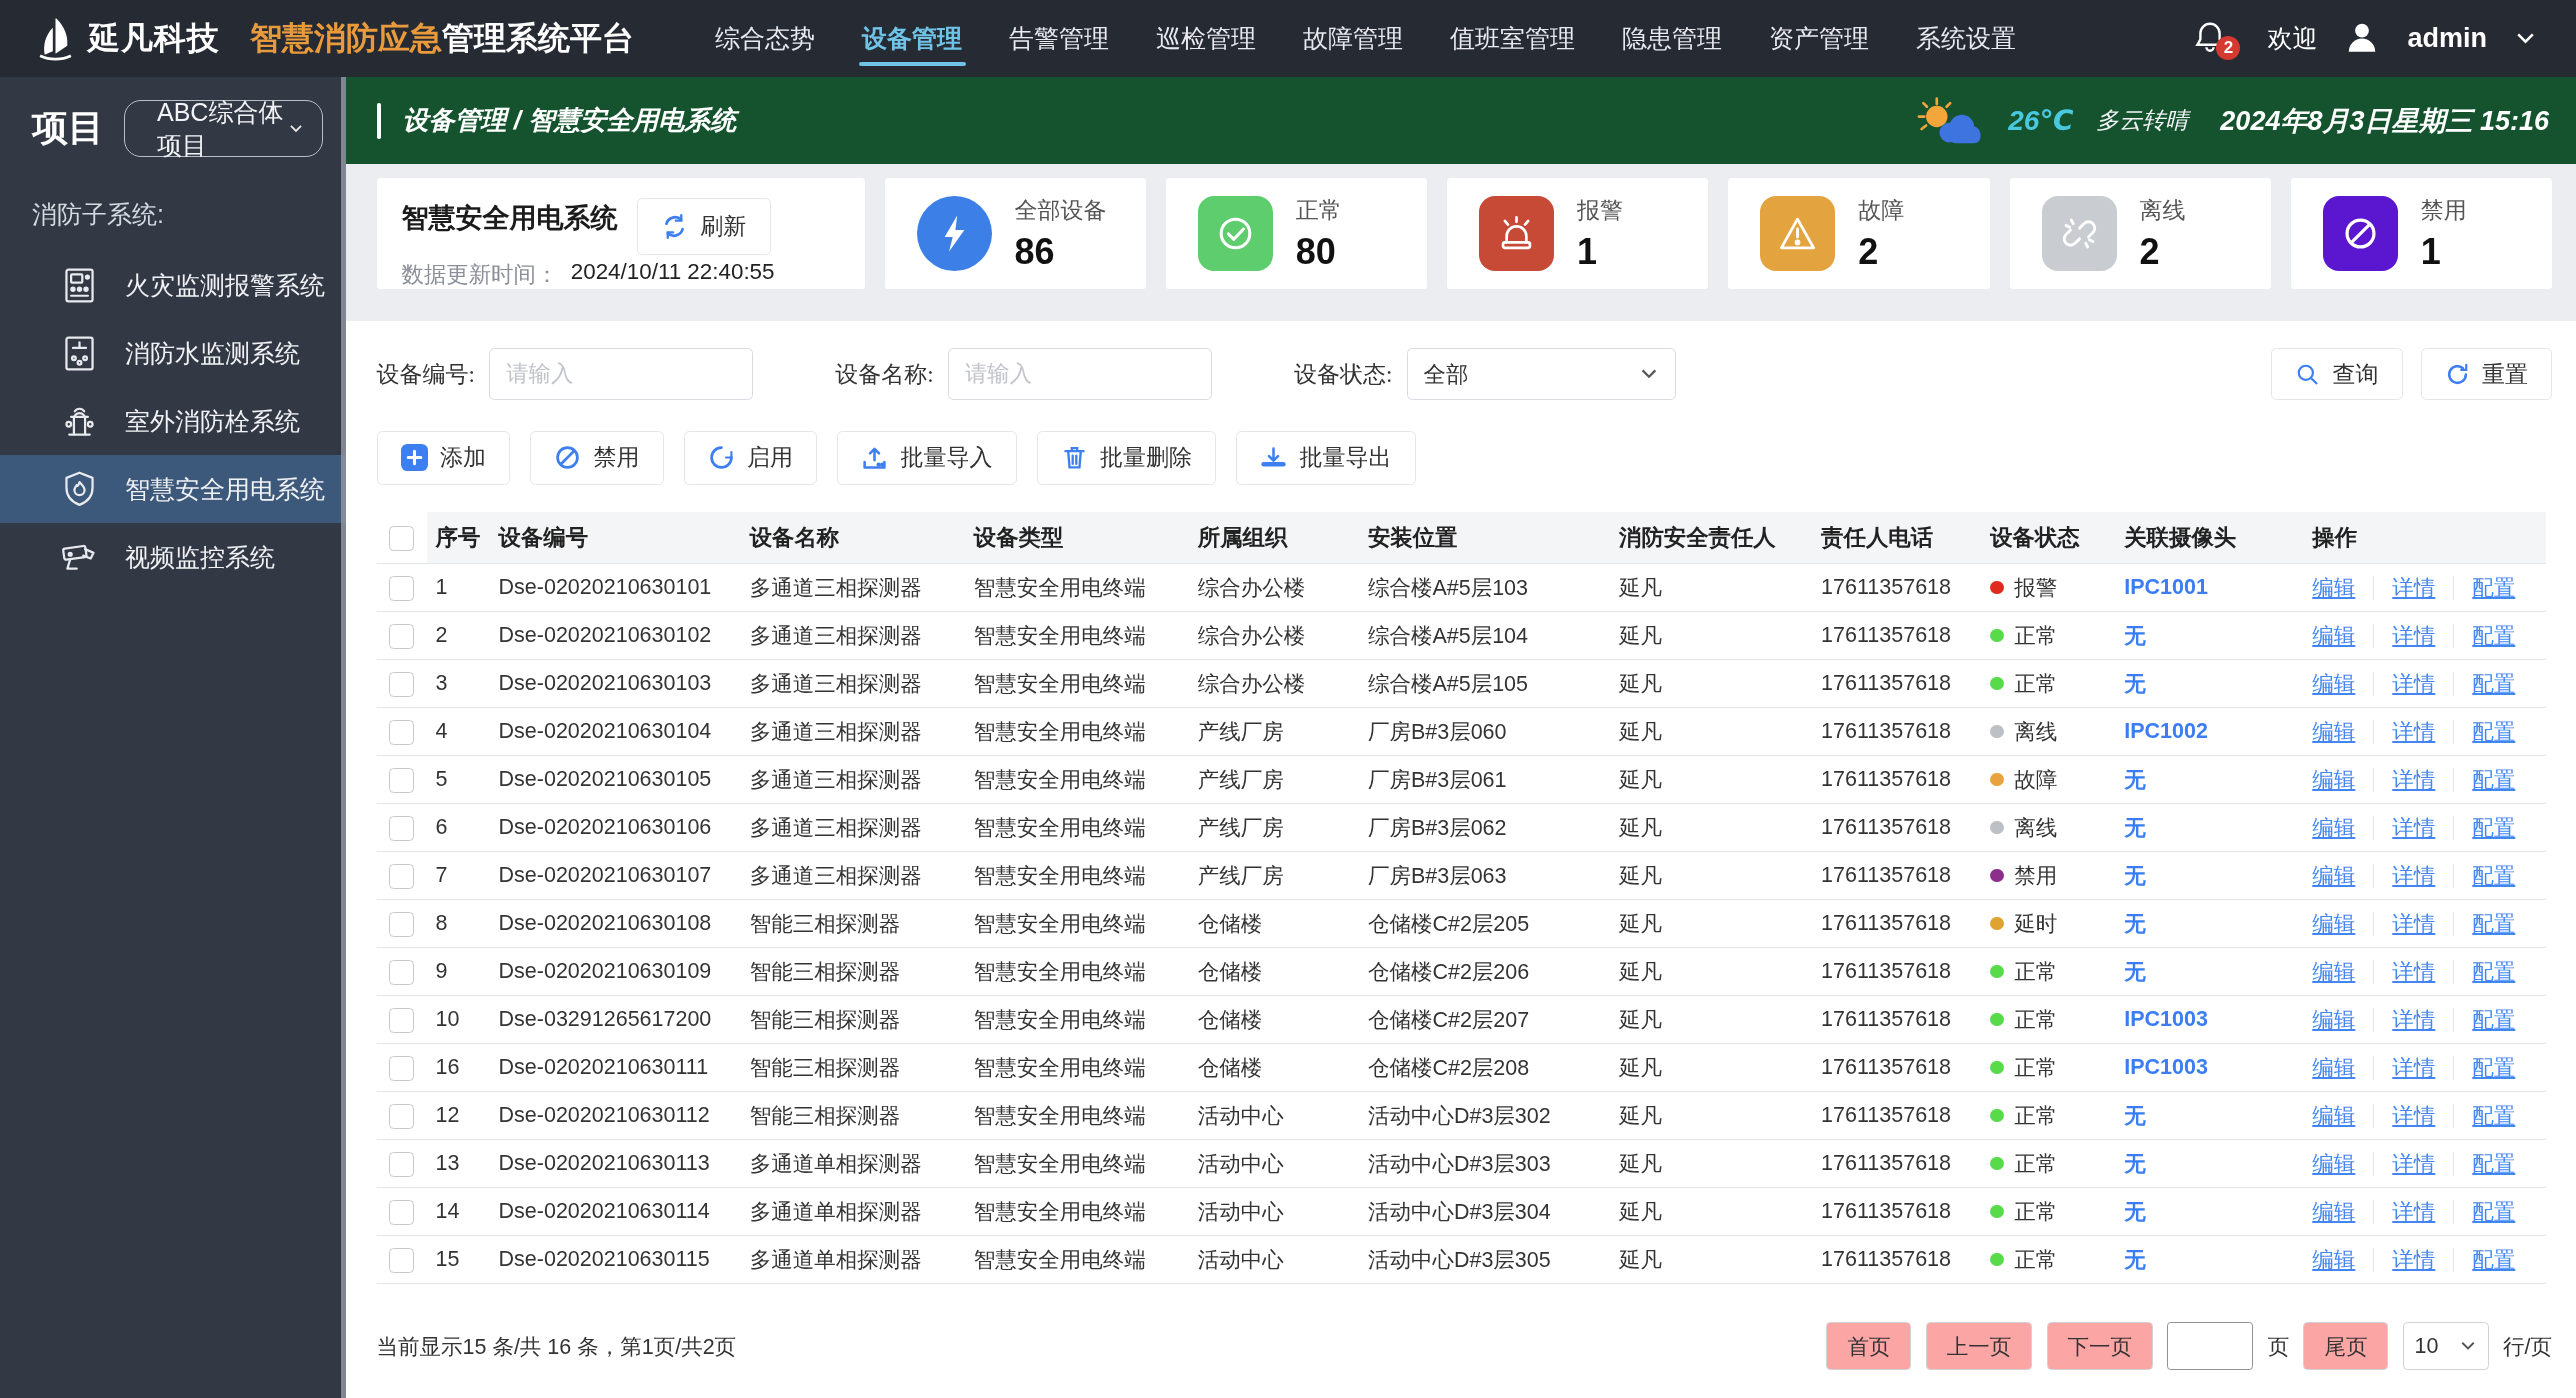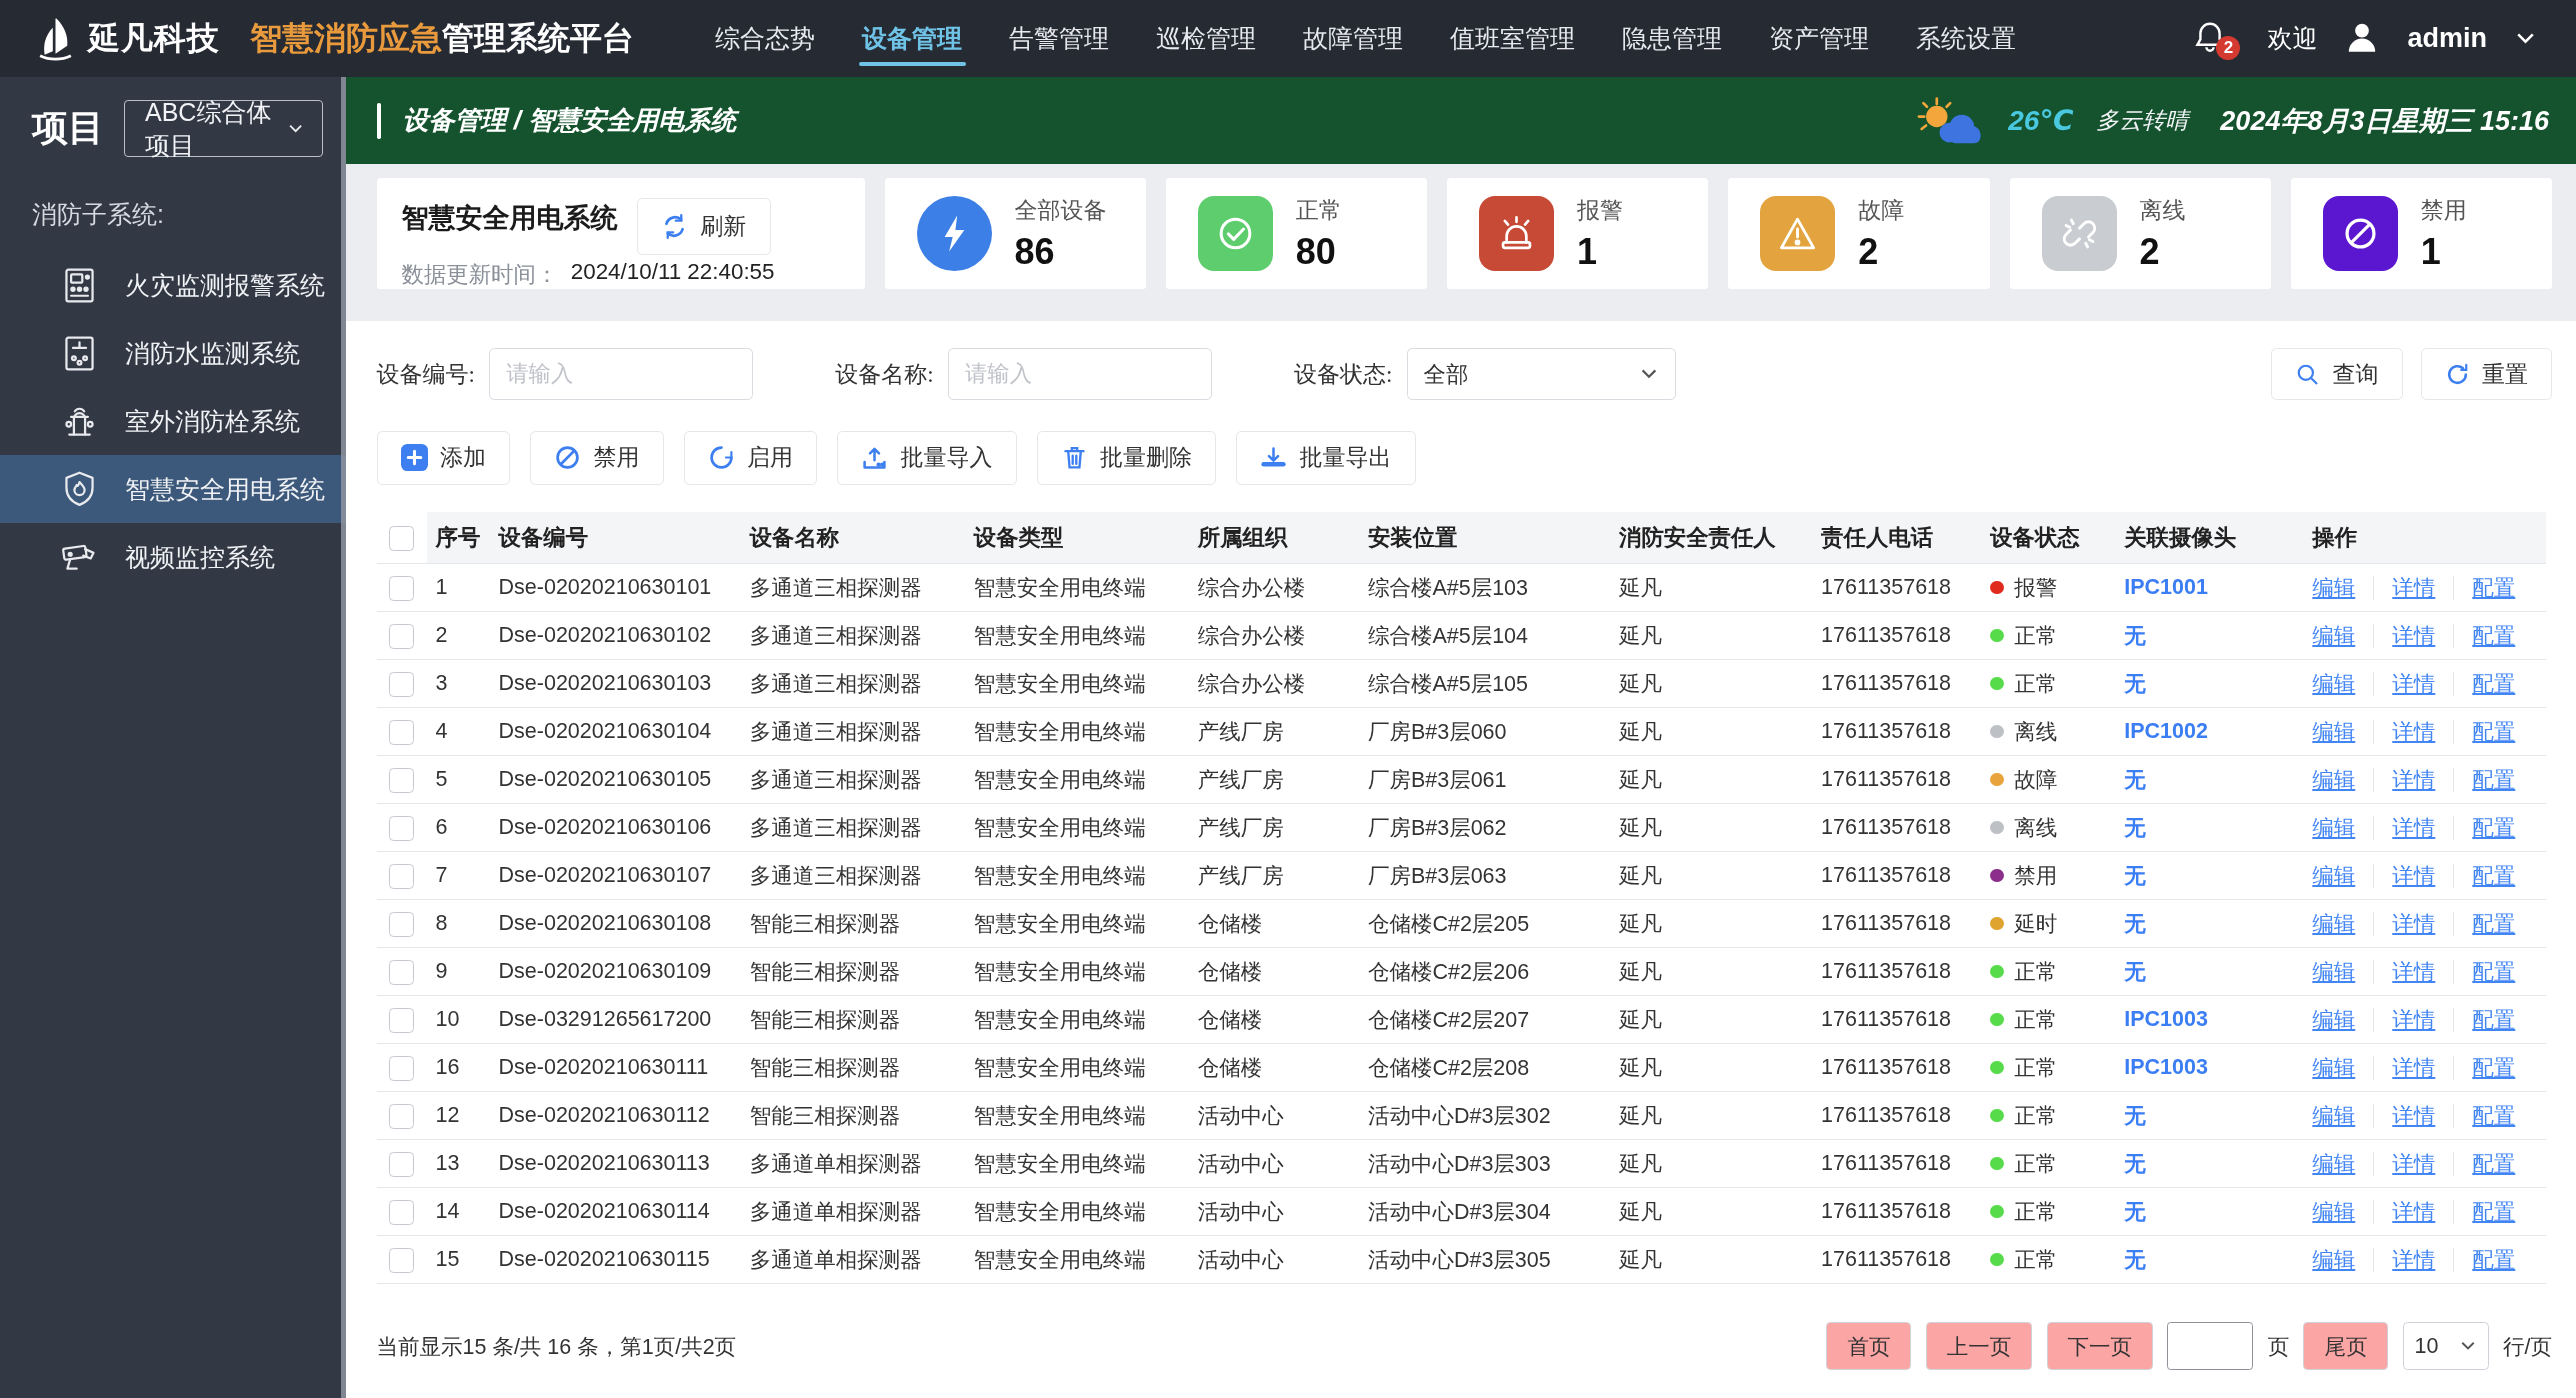--- a/index.html
+++ b/index.html
@@ -29,22 +29,22 @@
   .chev { width:23px; height:23px; }
 
   
   .main-row { flex:1; display:flex; min-height:0; }
 
   
   .sidebar { width:346px; background:#333845; position:relative; flex:0 0 auto; padding-top:23px; }
   .sidebar::after { content:""; position:absolute; top:0; right:0; width:5.4px; height:100%; background:#8F95A0; opacity:.85; }
   .project-row { display:flex; align-items:center; gap:20px; padding:0 23px 0 32px; }
   .project-label { color:#fff; font-size:36px; font-weight:bold; white-space:nowrap; }
-  .project-select { flex:1; height:57px; border:1.8px solid #B9BEC7; border-radius:4px; color:#F2F3F6; font-size:25px;
-    display:flex; align-items:center; justify-content:space-between; padding:0 18px 0 20px; cursor:pointer; background:transparent; }
+  .project-select { flex:1; height:57px; border:1.8px solid #B9BEC7; border-radius:17px; color:#F2F3F6; font-size:25px;
+    display:flex; align-items:center; justify-content:space-between; padding:0 18px 0 32px; cursor:pointer; background:transparent; }
   .project-select svg { width:21.5px; height:21.5px; }
   .subsys-label { color:#D6DAE1; font-size:25px; margin:41px 0 20px 32px; }
   .side-items { display:flex; flex-direction:column; }
   .side-item { height:68px; display:flex; align-items:center; gap:25px; padding-left:59px; cursor:pointer; color:#F0F2F5; font-size:25px; }
   .side-item.active { background:#3C587A; }
   .side-item .sicon { width:41px; height:41px; color:#E8EAEE; flex:0 0 auto; }
   .side-item .sicon svg { width:41px; height:41px; }
 
   
   .content { flex:1; display:flex; flex-direction:column; min-width:0; }

